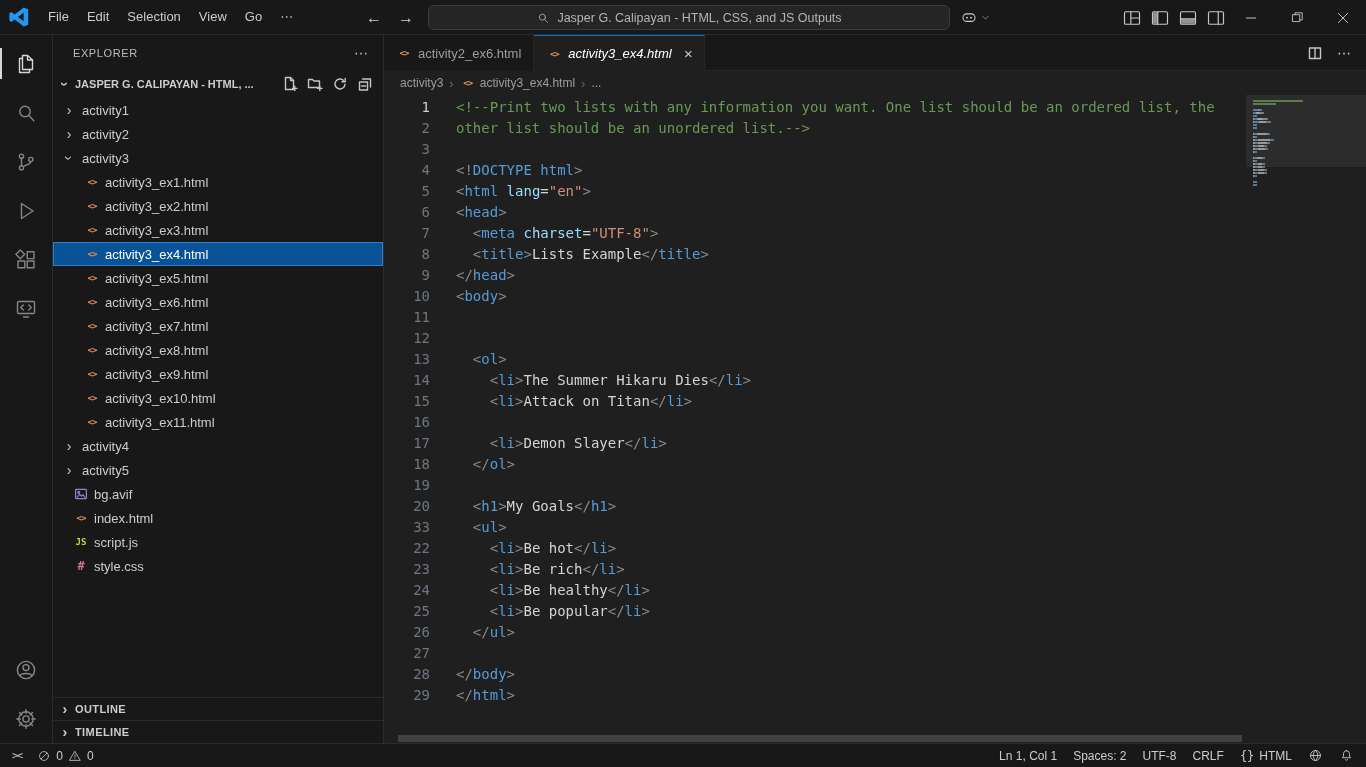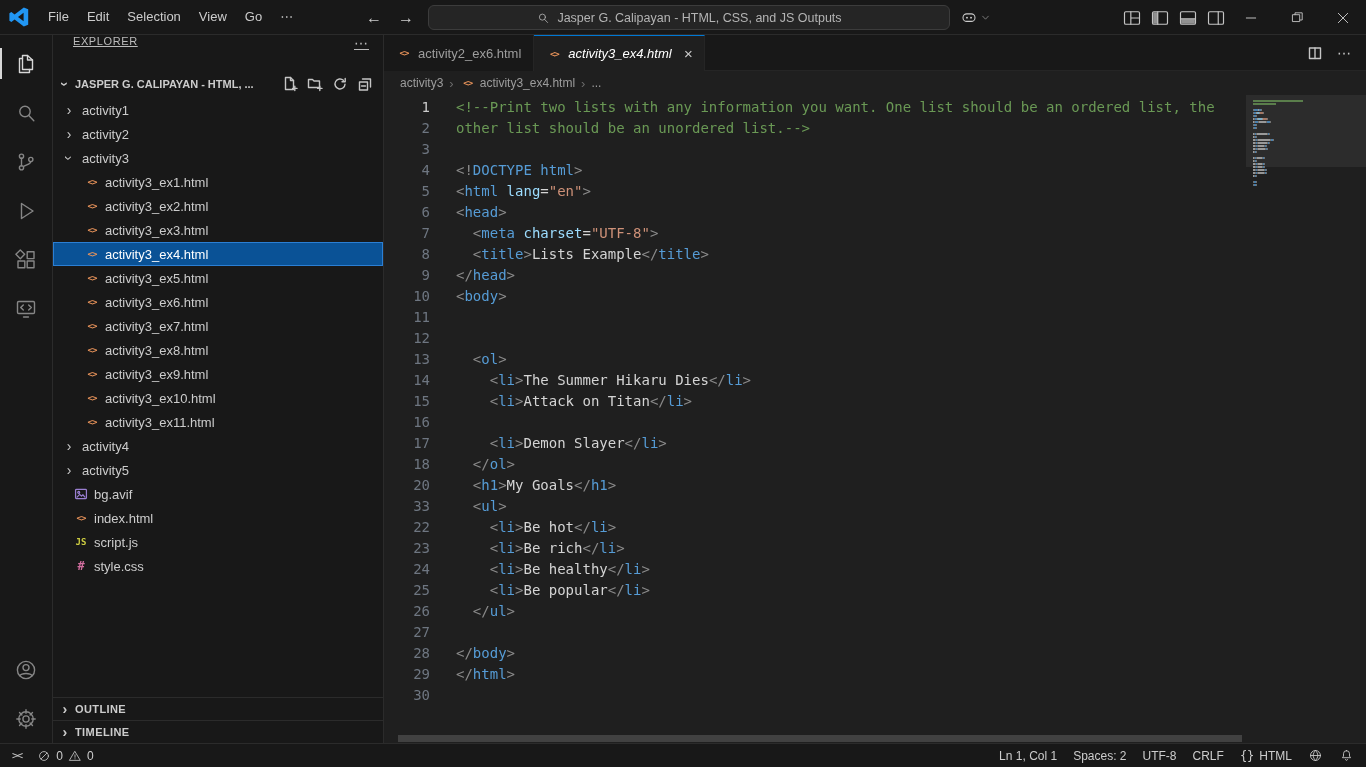--- a/index.html
+++ b/index.html
@@ -34,22 +34,22 @@
     border-right:1px solid #2b2b2b; display:flex; flex-direction:column; align-items:center; padding-top:4px;}
   .ab-group{display:flex; flex-direction:column; width:100%;}
   .ab-bottom{margin-top:auto;}
   .ab-item{width:52px; height:49px; display:flex; align-items:center; justify-content:center; color:#868686; position:relative;}
   .ab-item.active{color:#d7d7d7;}
   .ab-item.active::before{content:""; position:absolute; left:0; top:9px; bottom:9px; width:2px; background:#d7d7d7;}
 
   
   .sidebar{position:absolute; left:53px; top:35px; width:331px; bottom:24px; background:#181818;
     border-right:1px solid #2b2b2b; font-size:13px; color:#cccccc;}
-  .sb-header{height:35px; display:flex; justify-content:space-between;
-    padding:0 14px 0 20px; font-size:11px; letter-spacing:.6px; color:#bbbbbb;text-decoration:underline;}
+  .sb-header{height:35px; display:flex; align-items:center; justify-content:space-between;
+    padding:0 14px 0 20px; font-size:11px; letter-spacing:.6px; color:#bbbbbb;}
   .dots{font-size:14px; letter-spacing:1px;}
   .project-row{height:28px; display:flex; align-items:center; font-weight:bold; font-size:11px; color:#cccccc; padding-left:4px; gap:2px;}
   .proj-actions{margin-left:auto; display:flex; gap:9px; margin-right:10px; color:#c5c5c5;}
   .chev{font-size:14px; width:16px; height:16px; line-height:16px; text-align:center; display:inline-block; color:#cccccc; flex:none;}
   .chev.exp{transform:rotate(90deg);}
   .tree-item{height:24px; display:flex; align-items:center; gap:5px; white-space:nowrap; overflow:hidden;}
   .tree-item.folder.lvl1{padding-left:8px;}
   .tree-item.file.lvl1{padding-left:20px;}
   .tree-item.file.lvl2{padding-left:31px;}
   .tree-item.selected{background:var(--selection); color:#ffffff; outline:1px solid #2b7fd4; outline-offset:-1px;}
@@ -461,31 +461,31 @@
     <div class="cl"><span class="ln">9</span><span class="lt"><span class="tk-p">&lt;/</span><span class="tk-t">head</span><span class="tk-p">&gt;</span></span></div>
     <div class="cl"><span class="ln">10</span><span class="lt"><span class="tk-p">&lt;</span><span class="tk-t">body</span><span class="tk-p">&gt;</span></span></div>
     <div class="cl"><span class="ln">11</span><span class="lt"></span></div>
     <div class="cl"><span class="ln">12</span></div>
     <div class="cl"><span class="ln">13</span><span class="lt"><span class="tk-x">  </span><span class="tk-p">&lt;</span><span class="tk-t">ol</span><span class="tk-p">&gt;</span></span></div>
     <div class="cl"><span class="ln">14</span><span class="lt"><span class="tk-x">    </span><span class="tk-p">&lt;</span><span class="tk-t">li</span><span class="tk-p">&gt;</span><span class="tk-x">The Summer Hikaru Dies</span><span class="tk-p">&lt;/</span><span class="tk-t">li</span><span class="tk-p">&gt;</span></span></div>
     <div class="cl"><span class="ln">15</span><span class="lt"><span class="tk-x">    </span><span class="tk-p">&lt;</span><span class="tk-t">li</span><span class="tk-p">&gt;</span><span class="tk-x">Attack on Titan</span><span class="tk-p">&lt;/</span><span class="tk-t">li</span><span class="tk-p">&gt;</span></span></div>
     <div class="cl"><span class="ln">16</span></div>
     <div class="cl"><span class="ln">17</span><span class="lt"><span class="tk-x">    </span><span class="tk-p">&lt;</span><span class="tk-t">li</span><span class="tk-p">&gt;</span><span class="tk-x">Demon Slayer</span><span class="tk-p">&lt;/</span><span class="tk-t">li</span><span class="tk-p">&gt;</span></span></div>
     <div class="cl"><span class="ln">18</span><span class="lt"><span class="tk-x">  </span><span class="tk-p">&lt;/</span><span class="tk-t">ol</span><span class="tk-p">&gt;</span></span></div>
+    <div class="cl"><span class="ln">19</span><span class="lt"></span></div>
     <div class="cl"><span class="ln">20</span><span class="lt"><span class="tk-x">  </span><span class="tk-p">&lt;</span><span class="tk-t">h1</span><span class="tk-p">&gt;</span><span class="tk-x">My Goals</span><span class="tk-p">&lt;/</span><span class="tk-t">h1</span><span class="tk-p">&gt;</span></span></div>
     <div class="cl"><span class="ln">33</span><span class="lt"><span class="tk-x">  </span><span class="tk-p">&lt;</span><span class="tk-t">ul</span><span class="tk-p">&gt;</span></span></div>
     <div class="cl"><span class="ln">22</span><span class="lt"><span class="tk-x">    </span><span class="tk-p">&lt;</span><span class="tk-t">li</span><span class="tk-p">&gt;</span><span class="tk-x">Be hot</span><span class="tk-p">&lt;/</span><span class="tk-t">li</span><span class="tk-p">&gt;</span></span></div>
     <div class="cl"><span class="ln">23</span><span class="lt"><span class="tk-x">    </span><span class="tk-p">&lt;</span><span class="tk-t">li</span><span class="tk-p">&gt;</span><span class="tk-x">Be rich</span><span class="tk-p">&lt;/</span><span class="tk-t">li</span><span class="tk-p">&gt;</span></span></div>
     <div class="cl"><span class="ln">24</span><span class="lt"><span class="tk-x">    </span><span class="tk-p">&lt;</span><span class="tk-t">li</span><span class="tk-p">&gt;</span><span class="tk-x">Be healthy</span><span class="tk-p">&lt;/</span><span class="tk-t">li</span><span class="tk-p">&gt;</span></span></div>
     <div class="cl"><span class="ln">25</span><span class="lt"><span class="tk-x">    </span><span class="tk-p">&lt;</span><span class="tk-t">li</span><span class="tk-p">&gt;</span><span class="tk-x">Be popular</span><span class="tk-p">&lt;/</span><span class="tk-t">li</span><span class="tk-p">&gt;</span></span></div>
     <div class="cl"><span class="ln">26</span><span class="lt"><span class="tk-x">  </span><span class="tk-p">&lt;/</span><span class="tk-t">ul</span><span class="tk-p">&gt;</span></span></div>
     <div class="cl"><span class="ln">27</span><span class="lt"></span></div>
     <div class="cl"><span class="ln">28</span><span class="lt"><span class="tk-p">&lt;/</span><span class="tk-t">body</span><span class="tk-p">&gt;</span></span></div>
     <div class="cl"><span class="ln">29</span><span class="lt"><span class="tk-p">&lt;/</span><span class="tk-t">html</span><span class="tk-p">&gt;</span></span></div>
-    <div class="cl"><span class="ln">30</span><span class="lt"></span></div>
   </div>
 <div class="minimap">
   <div class="mm-slider"></div>
   <div class="mm-marks" id="mm-marks">
       <div class="mm-row">
         <span style="width: 49.5px; background: rgb(106, 153, 85);"></span>
       </div>
       <div class="mm-row">
         <span style="width: 23.1px; background: rgb(106, 153, 85);"></span>
       </div>

